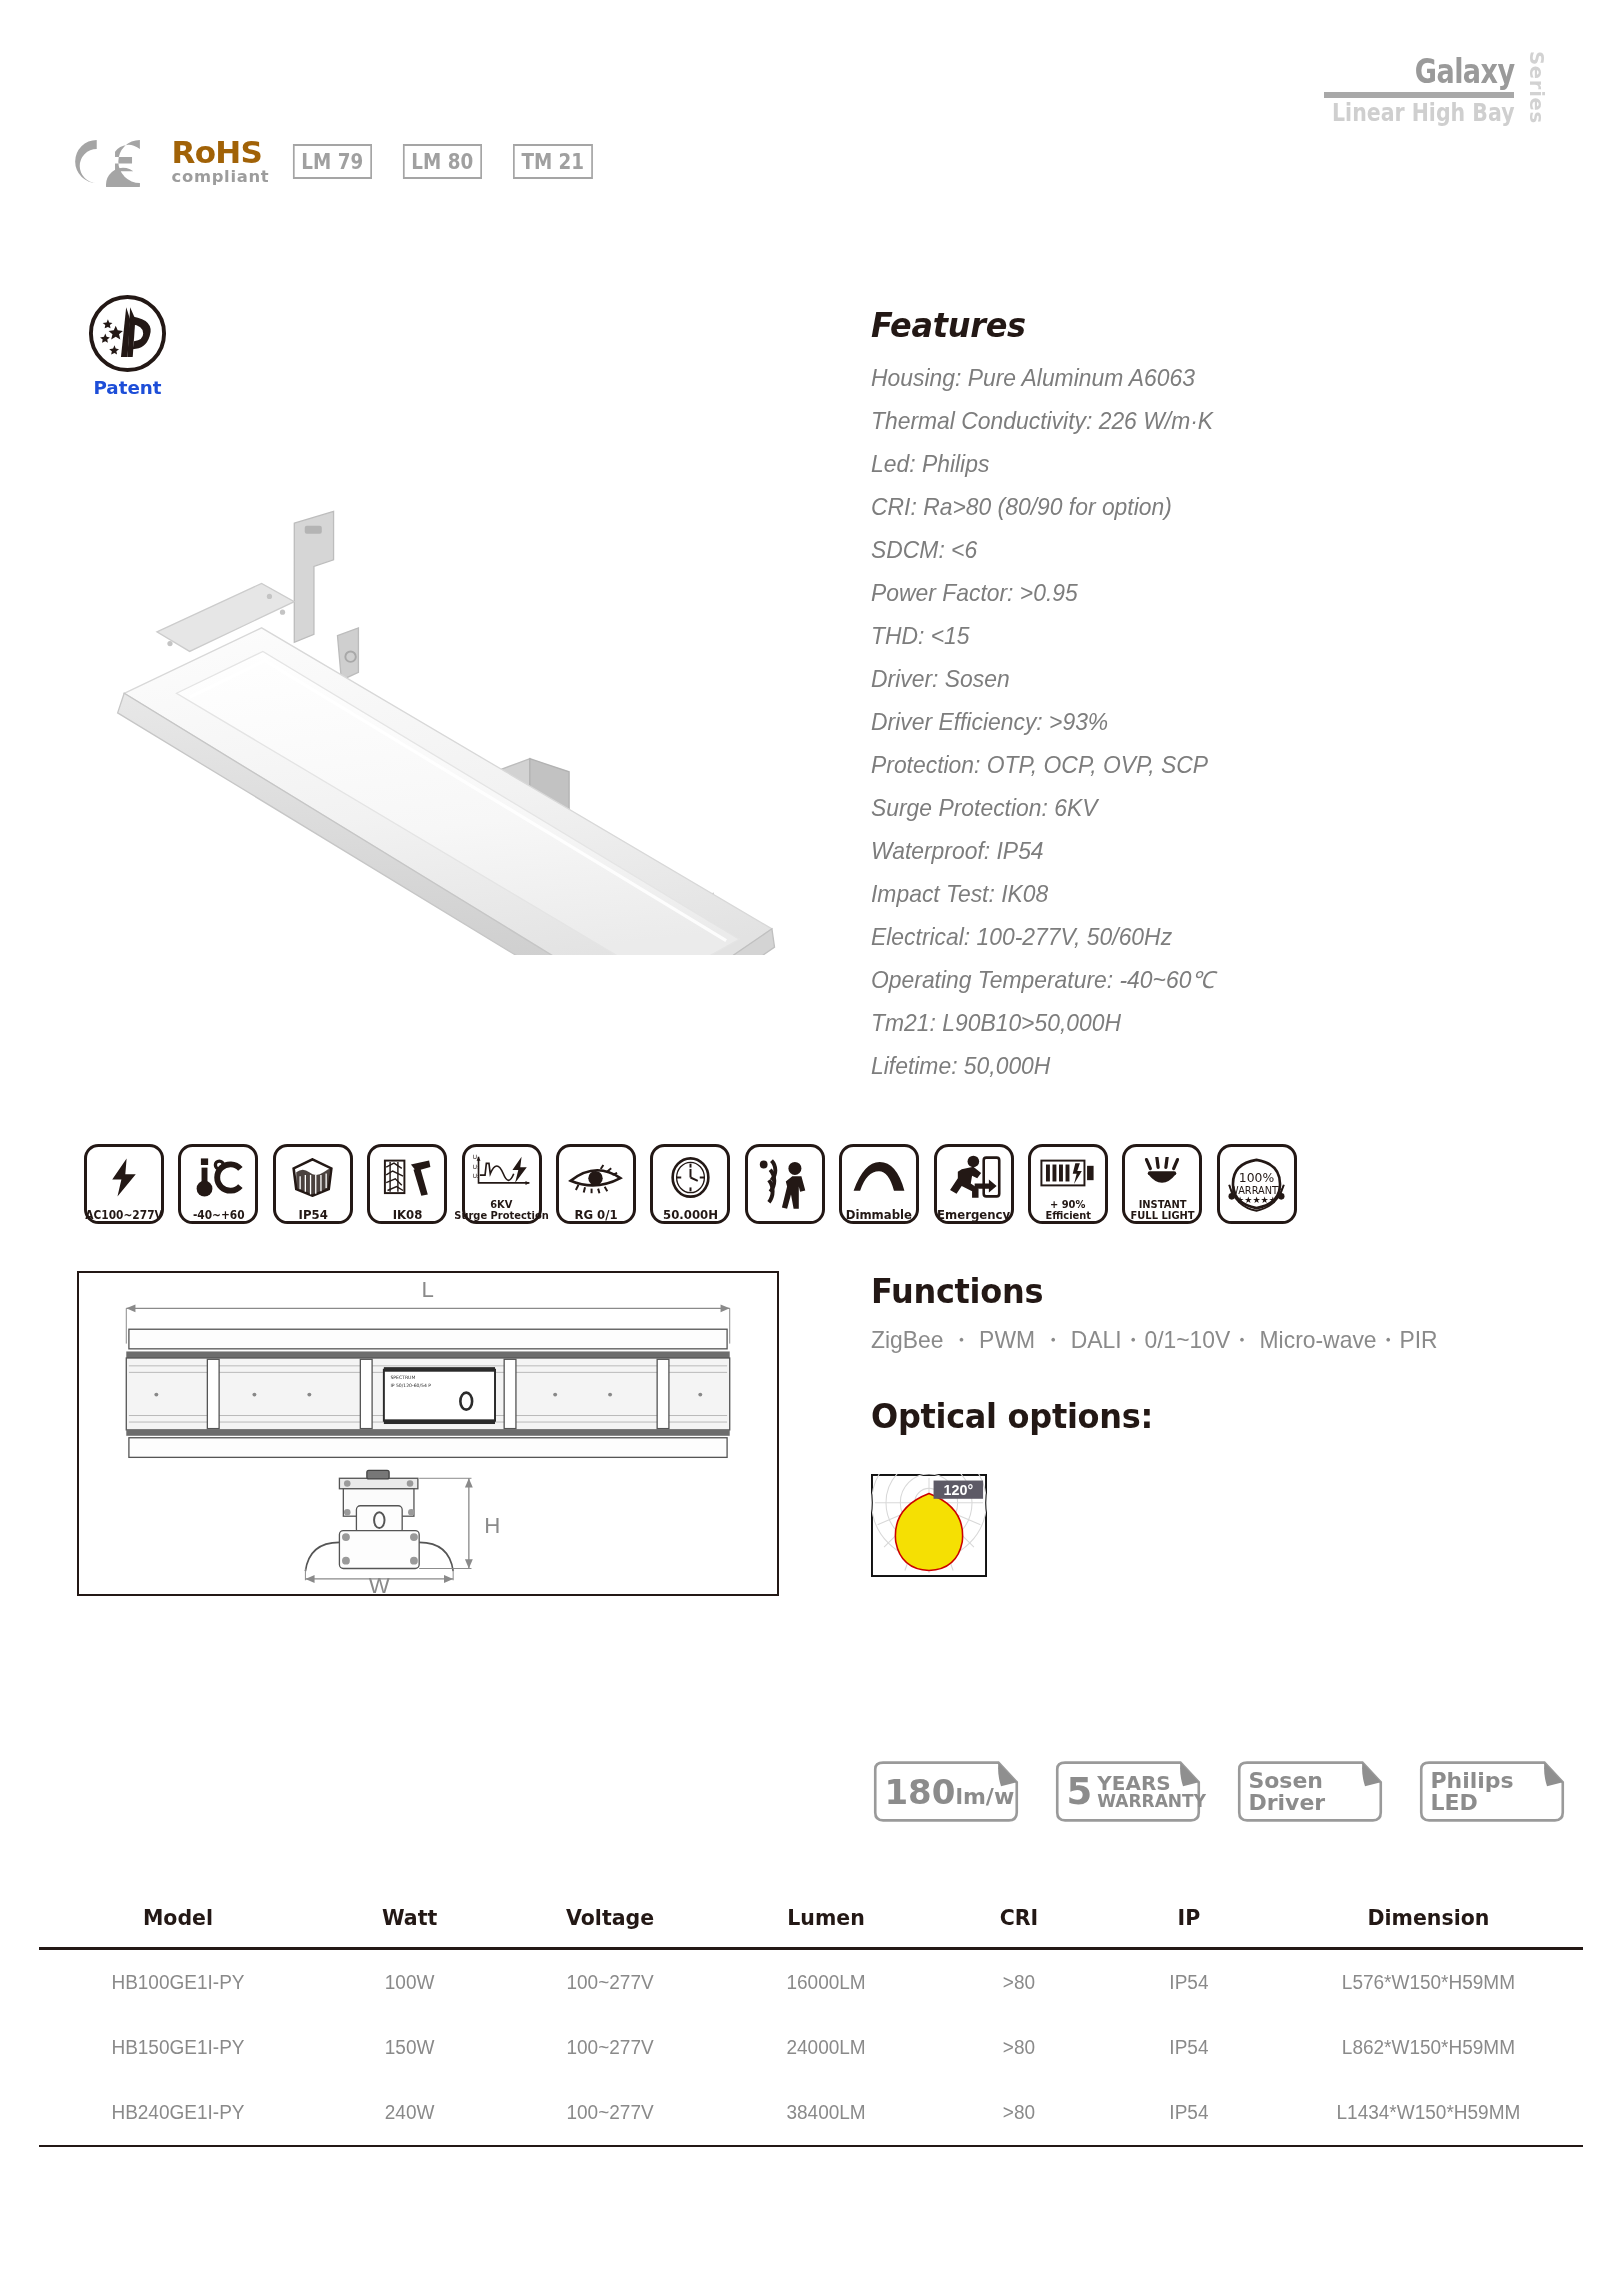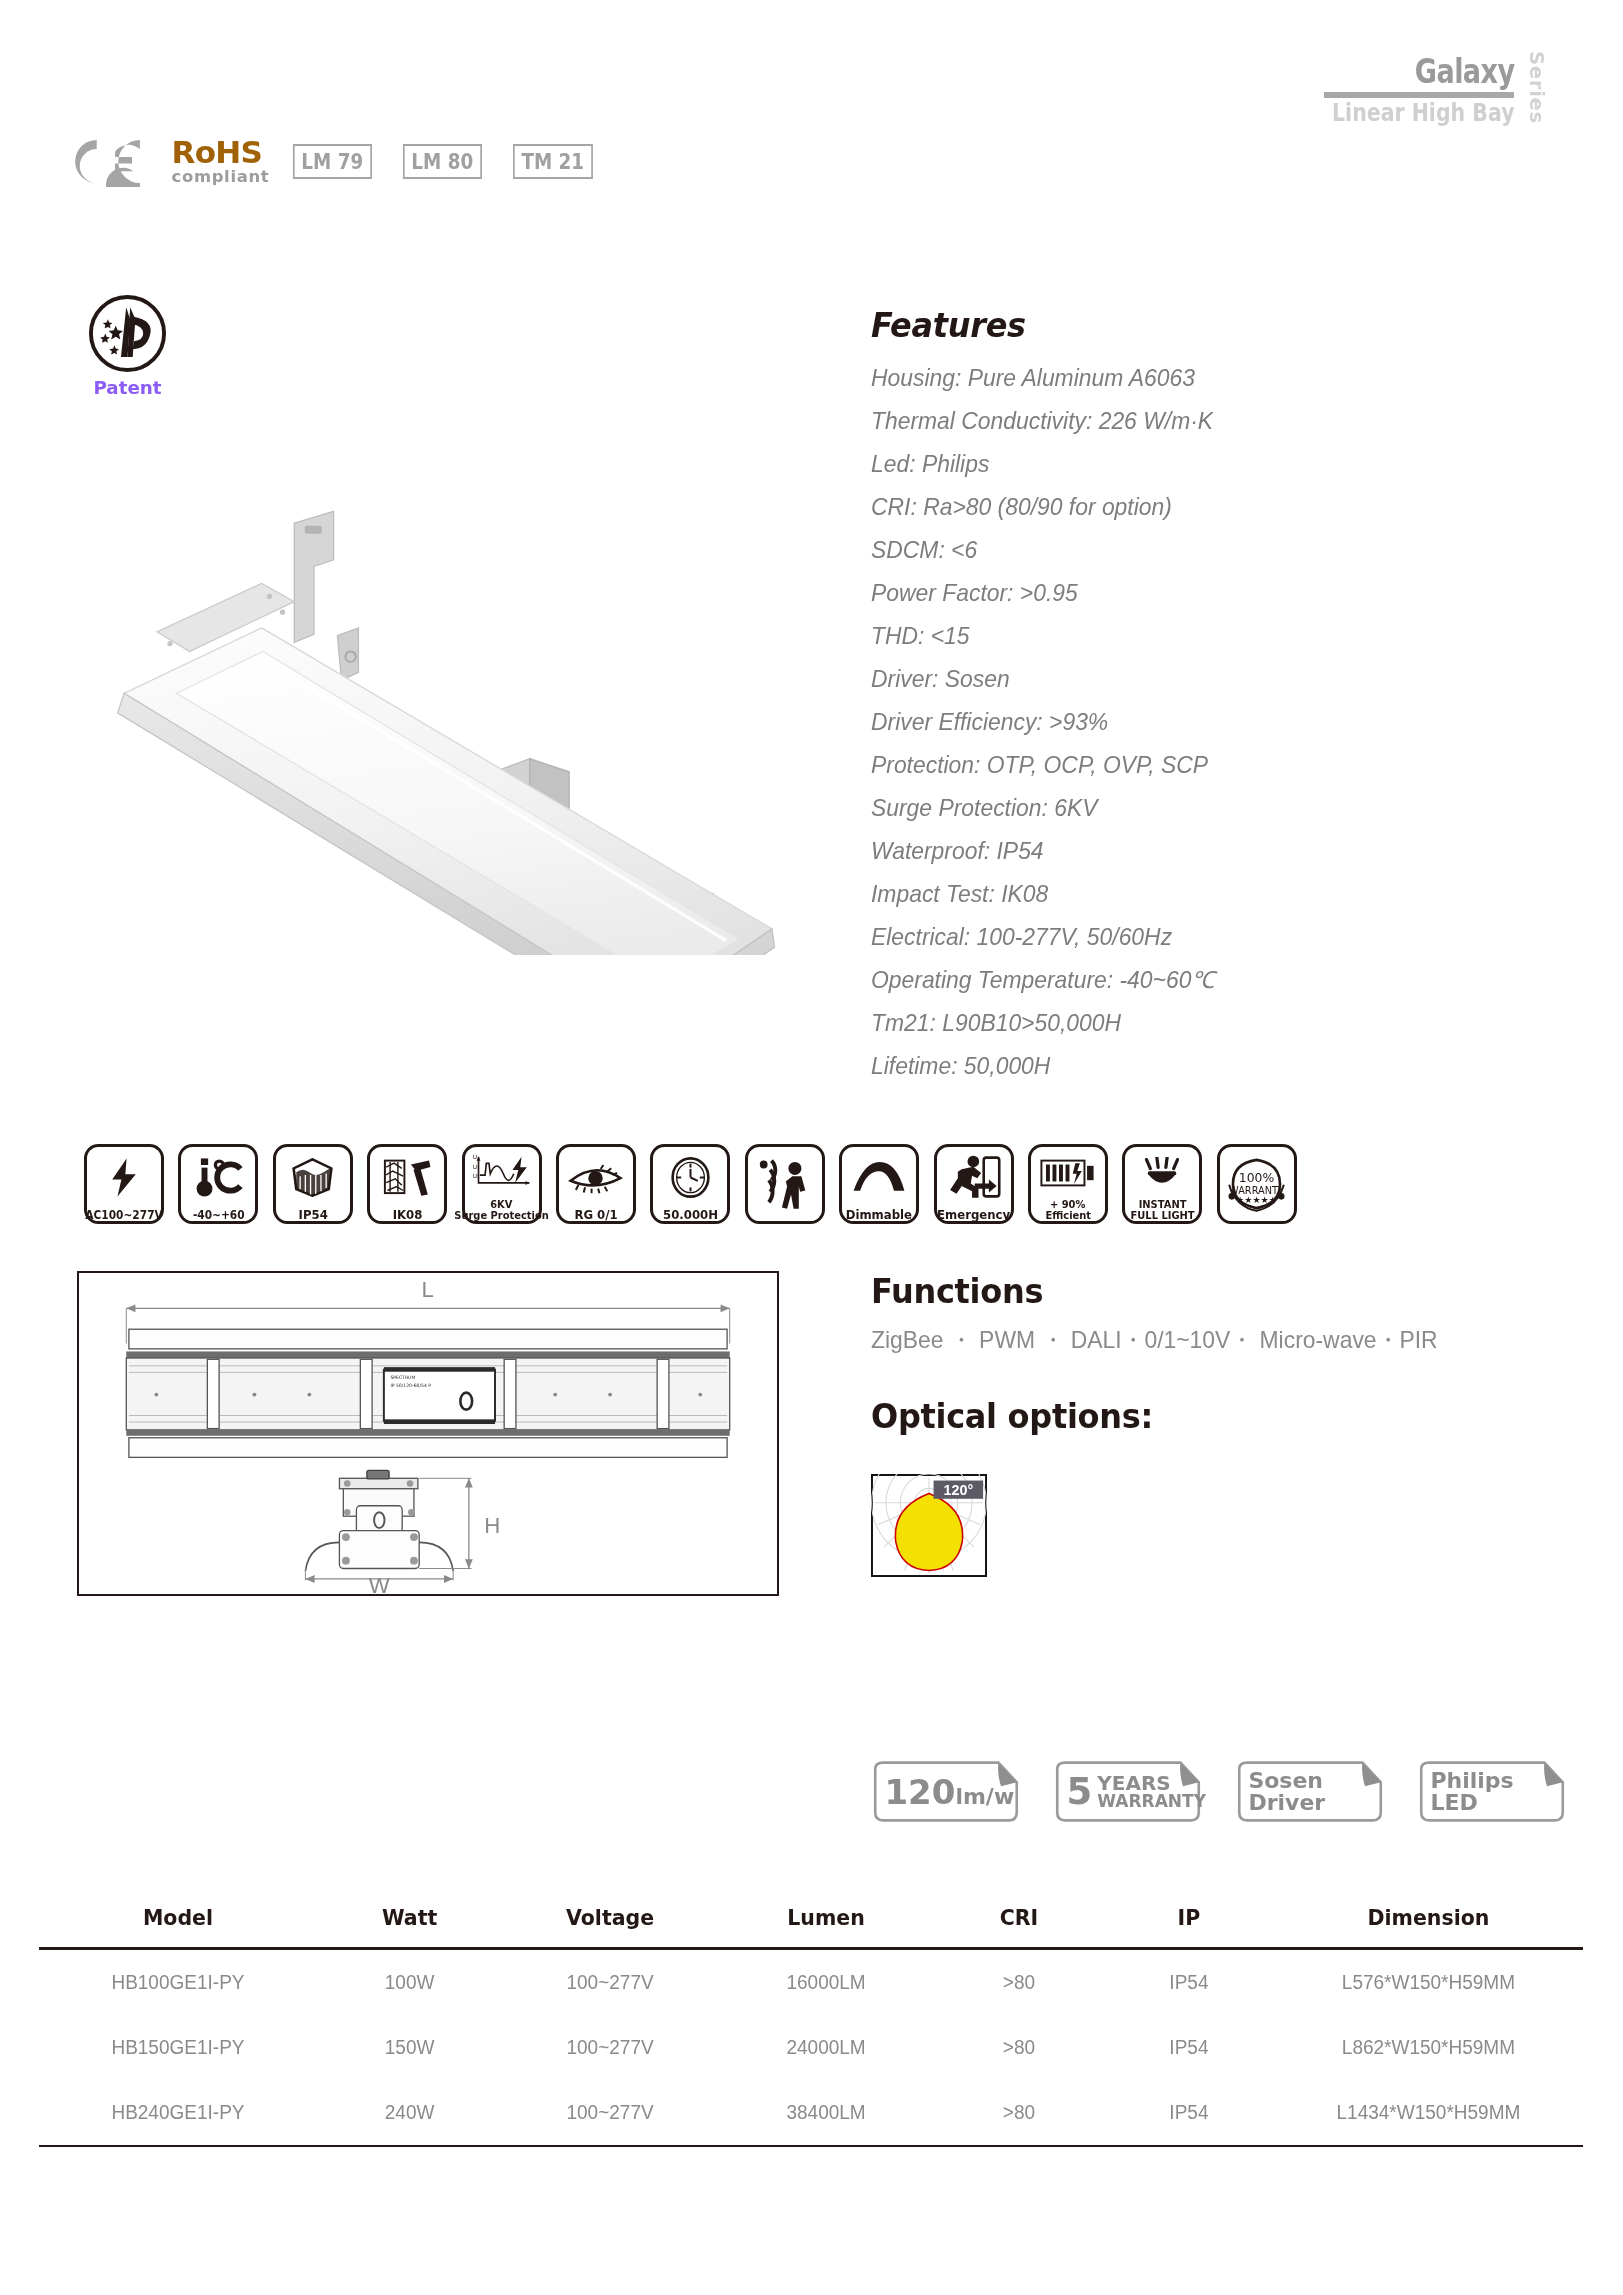--- a/index.html
+++ b/index.html
@@ -46,21 +46,21 @@
   .rohs .r2 { font-size: 16.4px; font-weight: 700; color: #9d9d9d; font-family: "DejaVu Sans", sans-serif; letter-spacing: 0.7px; margin-top: 1.3px;}
   .lmbox {
     border: 2.6px solid #a5a5a5; padding: 2.6px 7.9px;
     font-size: 21.6px; font-weight: 700; color: #a0a0a0;
     font-family: "DejaVu Sans", sans-serif;
     transform: scaleX(0.85); letter-spacing: 0px;
   }
 
   
   .patent { position: absolute; left: 72px; top: 293px; width: 111px; text-align: center; }
-  .patent .label { font-size: 18.3px; font-weight: 700; color: #8b5cf6; font-family: "DejaVu Sans", sans-serif; margin-top: 1.3px;}
+  .patent .label { font-size: 18.3px; font-weight: 700; color: #1d4ed8; font-family: "DejaVu Sans", sans-serif; margin-top: 1.3px;}
 
   
   .product { position: absolute; left: 98px; top: 497px; width: 759px; height: 458px; }
 
   
   .features { position: absolute; left: 871px; top: 305px; width: 687px; font-style: italic; }
   .sec-title {
     font-size: 34px; font-weight: 700; color: #231815;
     font-family: "DejaVu Sans", sans-serif; letter-spacing: -0.3px;
     transform: scaleX(0.94); transform-origin: left;
@@ -564,21 +564,21 @@
     </svg>
   </div>
 
   <div class="ribbons">
     <div class="ribbon">
       <svg width="152" height="63" viewBox="0 0 232 96">
         <path d="M8 14 Q8 4 20 4 L196 4 L224 34 L224 80 Q224 92 212 92 L20 92 Q8 92 8 80 Z" fill="#ffffff" stroke="#9a9a9a" stroke-width="4"></path>
         <path d="M196 4 L224 34 L200 40 Q194 22 196 4 Z" fill="#8f8f8f"></path>
       </svg>
       <div class="rtext">
-        <span style="font-size:34px">120</span><span style="font-size:22px">lm/w</span>
+        <span style="font-size:34px">180</span><span style="font-size:22px">lm/w</span>
       </div>
     </div>
 
     <div class="ribbon">
       <svg width="152" height="63" viewBox="0 0 232 96">
         <path d="M8 14 Q8 4 20 4 L196 4 L224 34 L224 80 Q224 92 212 92 L20 92 Q8 92 8 80 Z" fill="#ffffff" stroke="#9a9a9a" stroke-width="4"></path>
         <path d="M196 4 L224 34 L200 40 Q194 22 196 4 Z" fill="#8f8f8f"></path>
       </svg>
       <div class="rtext" style="display:flex;align-items:center;gap:5.2px">
         <span style="font-size:37px">5</span>

